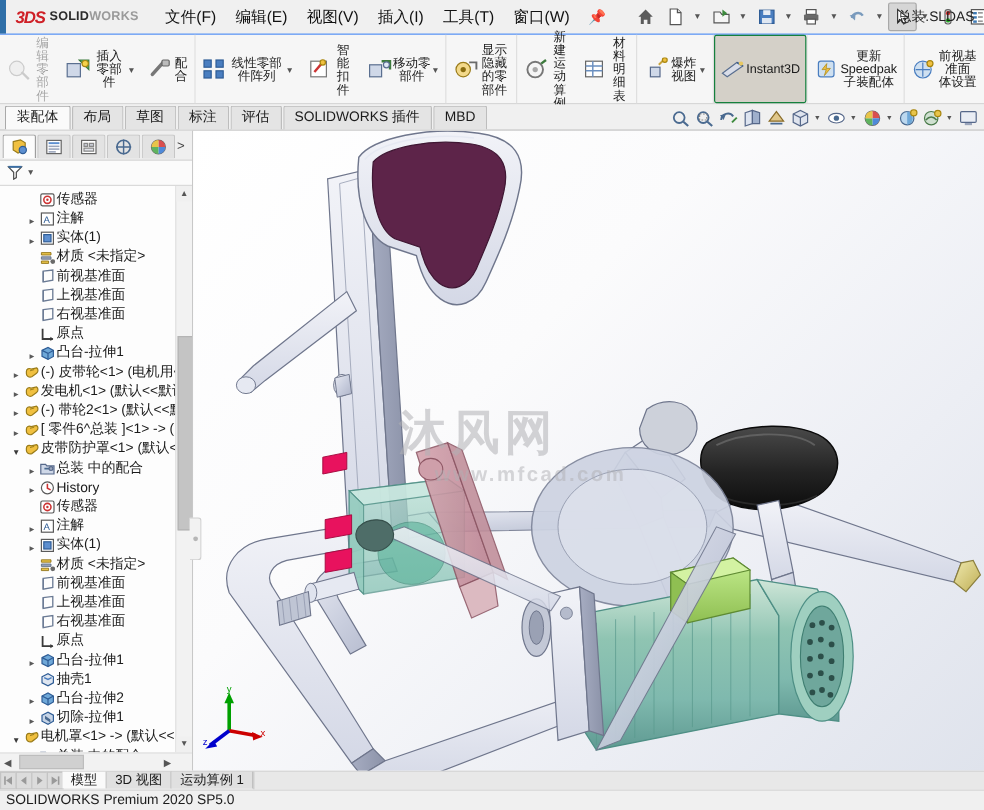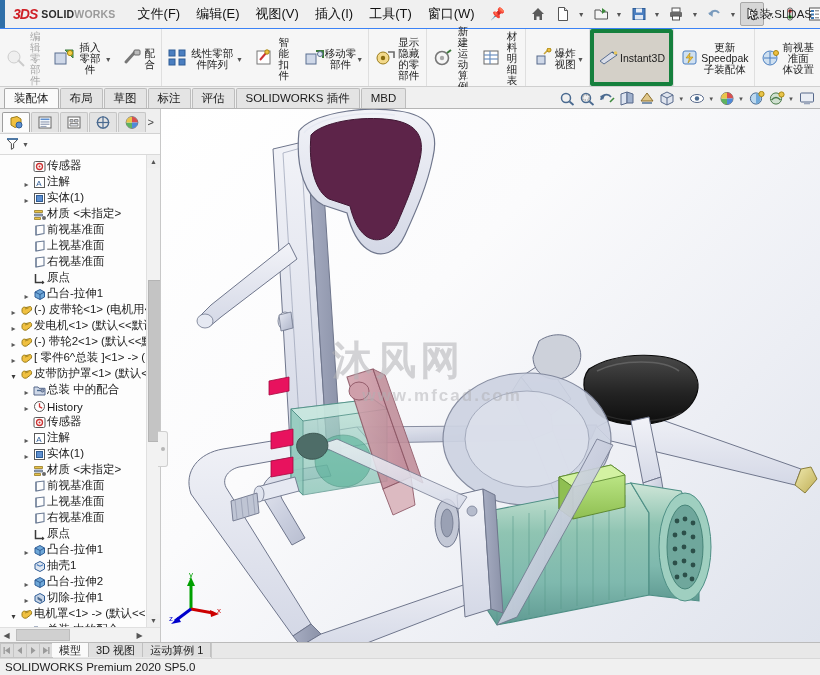--- a/index.html
+++ b/index.html
@@ -32,21 +32,21 @@
     font-size:11.5px;color:#222;white-space:nowrap;overflow:hidden;max-width:90px;}
 
   
   .ribbon{height:57px;background:#f6f6f6;display:flex;align-items:stretch;
     border-bottom:1px solid #cfcfcf;flex:0 0 57px;position:relative;}
   .rgroup{display:flex;align-items:stretch;border-right:1px solid #dfdfdf;}
   .rgroup:last-child{border-right:none;}
   .rbtn{width:auto;min-width:34px;padding:2px 4px 0;display:flex;flex-direction:row;
     align-items:center;justify-content:flex-end;border:1px solid transparent;border-radius:2px;
     cursor:default;position:relative;}
-  .rbtn.active{background:#d4d0c8;border:4px solid #15803d;}
+  .rbtn.active{background:#d4d0c8;border:1px solid #15803d;}
   .rbtn.disabled{opacity:.38;}
   .rbtn .ico{height:20px;display:flex;align-items:center;justify-content:center;margin-bottom:1px;}
   .rbtn .lbl{font-size:10.5px;line-height:11px;text-align:center;color:#1b1b1b;white-space:pre-line;}
   .rbtn .dd{font-size:7px;color:#555;line-height:7px;margin-top:1px;}
 
   
   .tabstrip{height:21px;background:#f0f0f0;display:flex;align-items:flex-end;
     border-bottom:1px solid #b5b5b5;flex:0 0 21px;position:relative;padding-left:4px;}
   .tab{height:19px;line-height:19px;padding:0 9px;font-size:11.5px;background:#e4e4e4;
     border:1px solid #bdbdbd;border-bottom:none;margin-right:1px;border-radius:2px 2px 0 0;color:#1b1b1b;cursor:default;}

